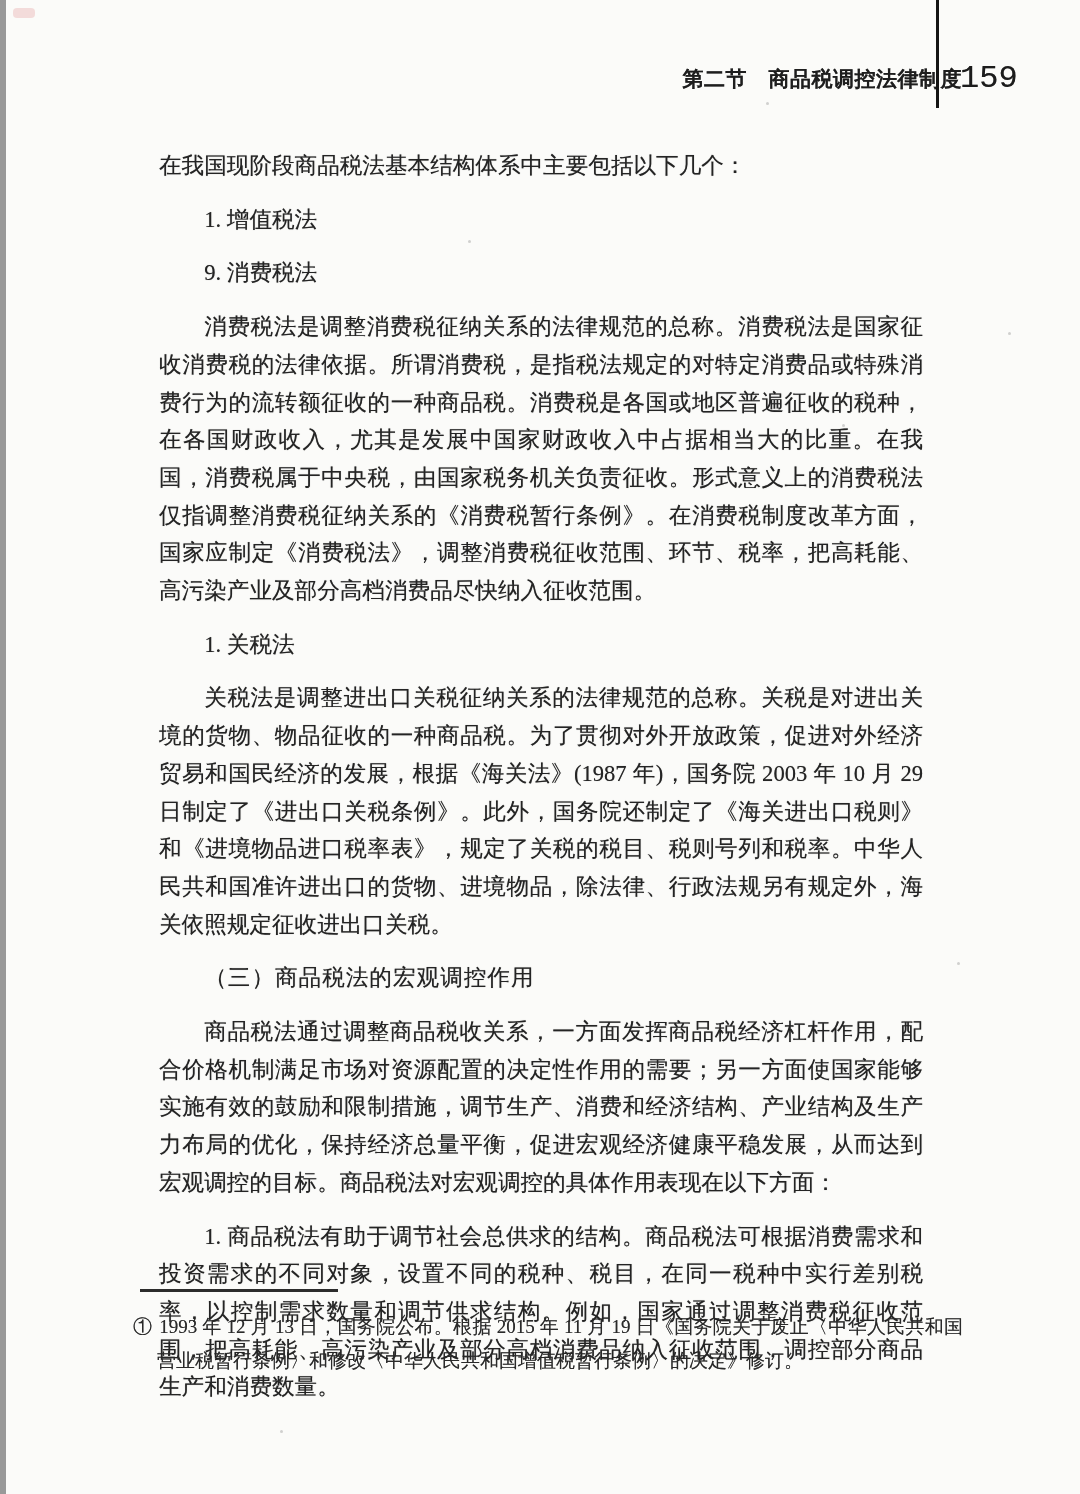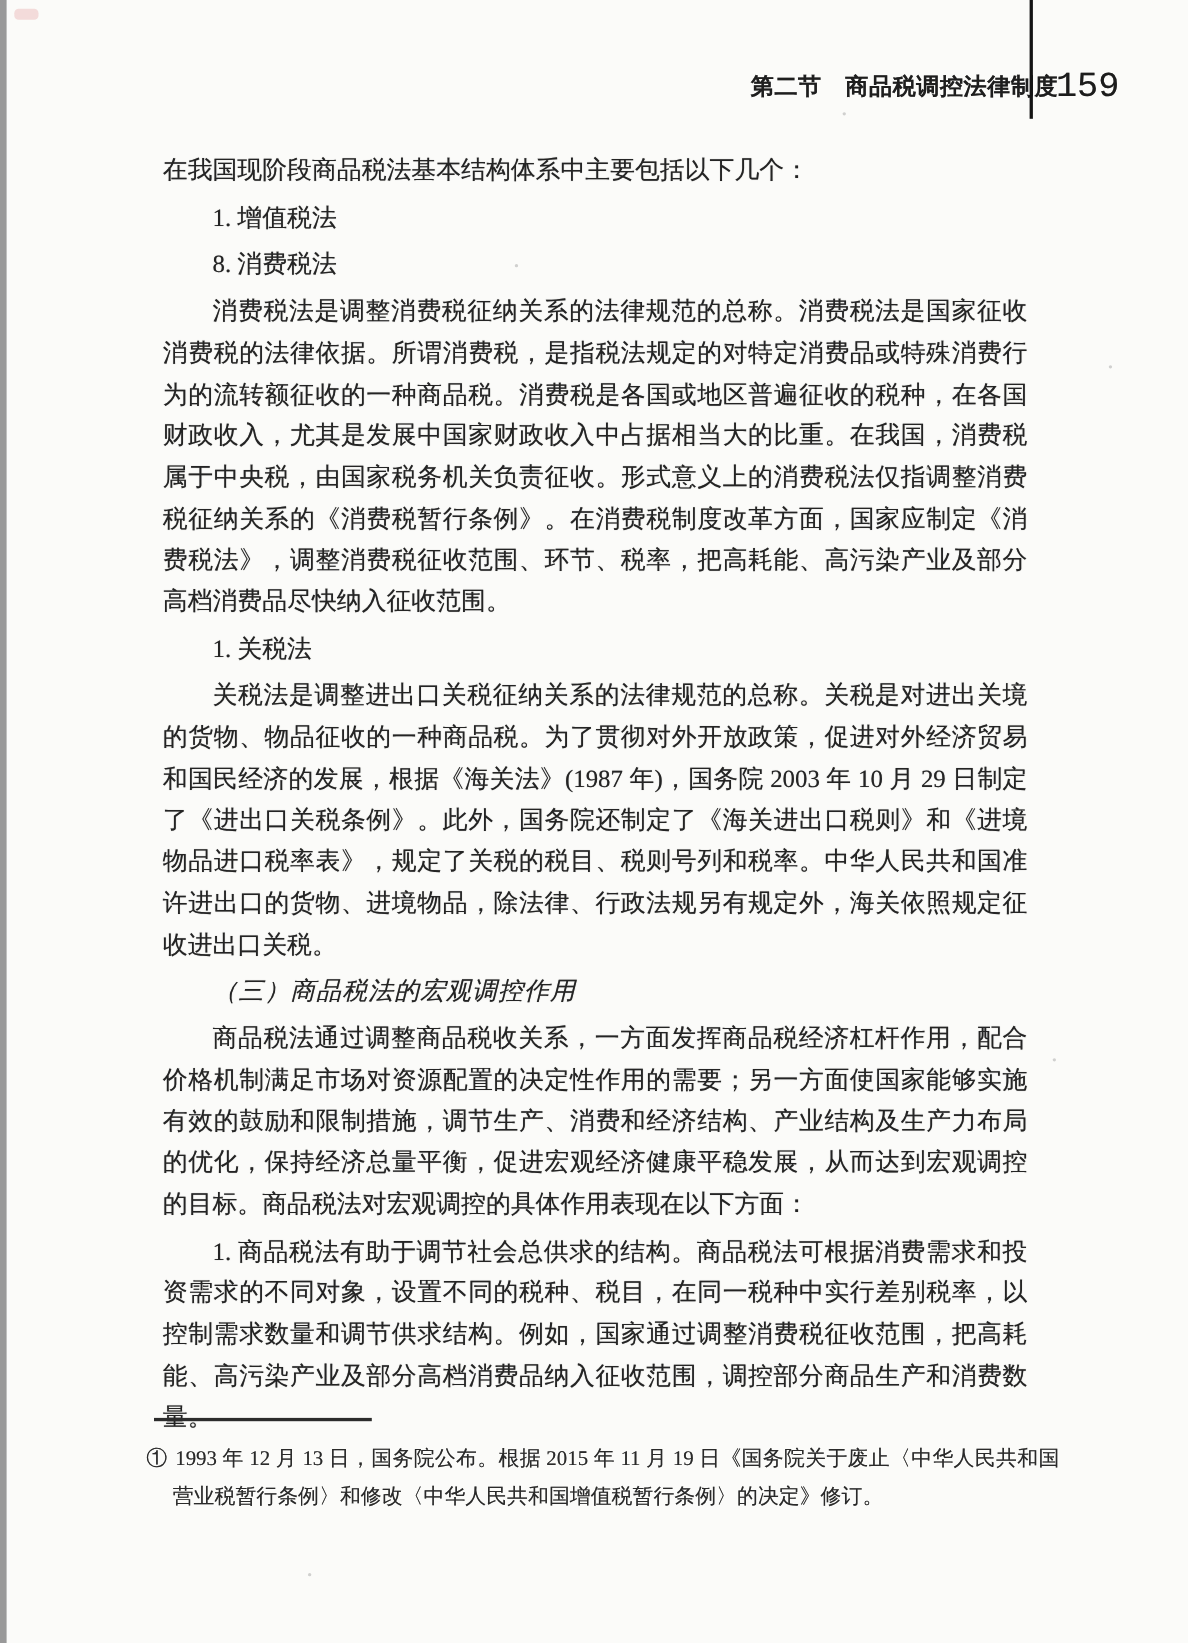--- a/index.html
+++ b/index.html
@@ -37,25 +37,25 @@
     text-shadow:0 0 .5px rgba(0,0,0,.5);
     font-family:Liberation Mono, monospace;
   }
 
   
   .content {
     position:absolute; left:143px; top:131px; width:796px;
     font-size:22.6px; line-height:37.7px;
     text-shadow:0 0 .7px rgba(25,25,25,.55);
   }
-  .content p.para { margin:5px; padding:0; text-align:justify; text-justify:inter-ideograph; }
+  .content p.para { margin:16px; padding:0; text-align:justify; text-justify:inter-ideograph; }
   .para.plain   { text-indent:0; }
   .para.body    { text-indent:2em; }
   .para.heading { text-indent:2em; text-align:left; }
-  .para.kai     { text-indent:2em; text-align:left; font-style:italic; letter-spacing:1px; }
+  .para.kai     { text-indent:2em; text-align:left; letter-spacing:1px; }
   .para sup { font-size:.62em; vertical-align:super; line-height:0; }
 
   
   .footnote-rule {
     position:absolute; left:140px; top:1289px; width:198px; height:3px;
     background:#2c2c2c;
   }
   .footnote {
     position:absolute; left:133px; top:1310px; width:806px;
     font-size:19px; line-height:33.5px;
@@ -74,21 +74,21 @@
   <div class="edge edge-right"></div>
   <div class="smudge"></div>
 
   <div class="running-title">第二节　商品税调控法律制度</div>
   <div class="header-rule"></div>
   <div class="page-number">159</div>
 
   <div class="content" id="content">
       <p class="para plain">在我国现阶段商品税法基本结构体系中主要包括以下几个：</p>
       <p class="para heading">1. 增值税法</p>
-      <p class="para heading">8. 消费税法</p>
+      <p class="para heading">9. 消费税法</p>
       <p class="para body">消费税法是调整消费税征纳关系的法律规范的总称。消费税法是国家征收消费税的法律依据。所谓消费税，是指税法规定的对特定消费品或特殊消费行为的流转额征收的一种商品税。消费税是各国或地区普遍征收的税种，在各国财政收入，尤其是发展中国家财政收入中占据相当大的比重。在我国，消费税属于中央税，由国家税务机关负责征收。形式意义上的消费税法仅指调整消费税征纳关系的《消费税暂行条例》。在消费税制度改革方面，国家应制定《消费税法》，调整消费税征收范围、环节、税率，把高耗能、高污染产业及部分高档消费品尽快纳入征收范围。</p>
       <p class="para heading">1. 关税法</p>
       <p class="para body">关税法是调整进出口关税征纳关系的法律规范的总称。关税是对进出关境的货物、物品征收的一种商品税。为了贯彻对外开放政策，促进对外经济贸易和国民经济的发展，根据《海关法》(1987 年)，国务院 2003 年 10 月 29 日制定了《进出口关税条例》。此外，国务院还制定了《海关进出口税则》和《进境物品进口税率表》，规定了关税的税目、税则号列和税率。中华人民共和国准许进出口的货物、进境物品，除法律、行政法规另有规定外，海关依照规定征收进出口关税。</p>
       <p class="para kai">（三）商品税法的宏观调控作用</p>
       <p class="para body">商品税法通过调整商品税收关系，一方面发挥商品税经济杠杆作用，配合价格机制满足市场对资源配置的决定性作用的需要；另一方面使国家能够实施有效的鼓励和限制措施，调节生产、消费和经济结构、产业结构及生产力布局的优化，保持经济总量平衡，促进宏观经济健康平稳发展，从而达到宏观调控的目标。商品税法对宏观调控的具体作用表现在以下方面：</p>
       <p class="para body">1. 商品税法有助于调节社会总供求的结构。商品税法可根据消费需求和投资需求的不同对象，设置不同的税种、税目，在同一税种中实行差别税率，以控制需求数量和调节供求结构。例如，国家通过调整消费税征收范围，把高耗能、高污染产业及部分高档消费品纳入征收范围，调控部分商品生产和消费数量。</p>
     </div>
 
   <div class="footnote-rule"></div>
   <div class="footnote">

